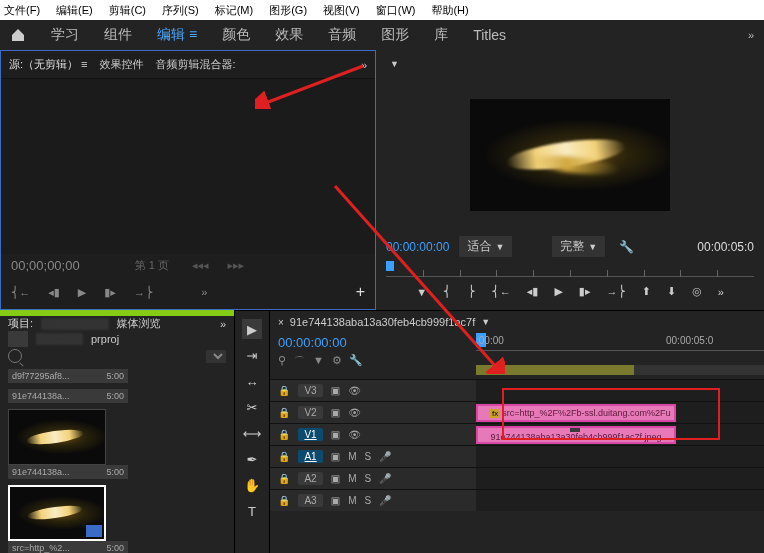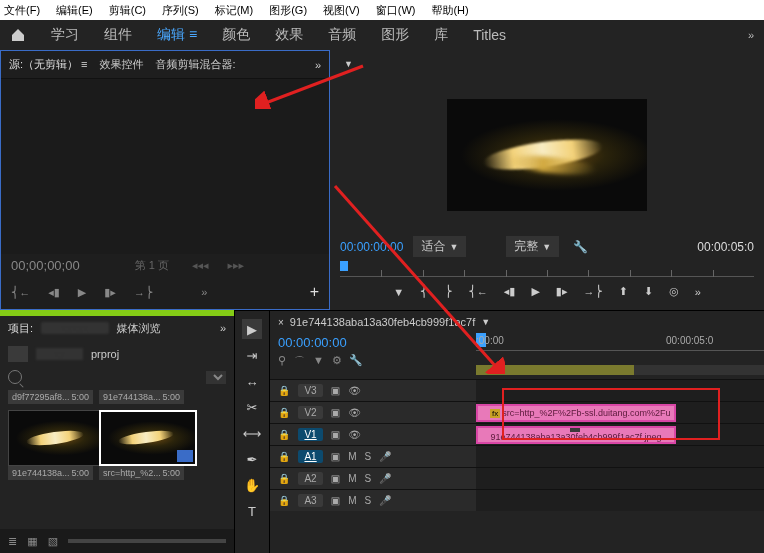--- a/index.html
+++ b/index.html
@@ -6,21 +6,21 @@
 body { width: 764px; height: 553px; background: #1a1a1a; color: #ccc; font-size: 11px; overflow: hidden; position: relative; }
 .menubar { height: 20px; background: #fff; display: flex; align-items: center; padding: 0 4px; gap: 16px; color: #000; }
 .menubar span { font-size: 11px; cursor: pointer; }
 .workspace-tabs { height: 30px; background: #232323; display: flex; align-items: center; padding: 0 10px; gap: 25px; color: #bbb; }
 .workspace-tabs .home { width: 16px; height: 16px; display: inline-flex; align-items: center; justify-content: center; }
 .workspace-tabs .tab { position: relative; cursor: pointer; font-size: 14px; }
 .workspace-tabs .tab.active { color: #4aa8ff; }
 .workspace-tabs .tab.active::after { content: "≡"; margin-left: 4px; }
 .workspace-tabs .chev { margin-left: auto; }
 .panels-row1 { display: flex; height: 260px; }
-.source-panel { width: 330px; border: 1px solid #3a6cc7; background: #1e1e1e; display: flex; flex-direction: column; }
+.source-panel { width: 376px; border: 1px solid #3a6cc7; background: #1e1e1e; display: flex; flex-direction: column; }
 .source-header { height: 28px; display: flex; align-items: center; padding: 0 8px; gap: 12px; font-size: 11px; border-bottom: 1px solid #111; }
 .source-header .tab-src { color: #ddd; }
 .source-header .tab-src::after { content: " ≡"; }
 .source-header .chev-r { margin-left: auto; }
 .source-body { flex: 1; background: #1b1b1b; }
 .source-footer { height: 55px; }
 .src-time-row { display: flex; align-items: center; padding: 4px 10px; gap: 15px; }
 .src-tc { color: #888; font-size: 13px; }
 .src-page { color: #666; font-size: 11px; margin-left: 40px; }
 .src-controls { display: flex; align-items: center; justify-content: center; gap: 18px; padding: 6px 10px; color: #888; }
@@ -48,21 +48,21 @@
 .proj-header .tab1 { color: #ddd; }
 .proj-header .blur { background: #333; color: #333; border-radius: 2px; padding: 0 20px; filter: blur(1px); }
 .proj-header .chev { margin-left: auto; }
 .proj-info { height: 28px; display: flex; align-items: center; gap: 8px; padding: 0 8px; }
 .proj-icon { width: 20px; height: 16px; background: #3a3a3a; }
 .proj-filter { display: flex; align-items: center; gap: 6px; padding: 2px 8px; }
 .proj-filter .search { width: 14px; height: 14px; border: 1px solid #777; border-radius: 50%; position: relative; }
 .proj-filter .search::after { content: ""; position: absolute; right: -3px; bottom: -3px; width: 5px; height: 1px; background: #777; transform: rotate(45deg); }
 .proj-filter select { background: #333; border: none; color: #888; font-size: 10px; margin-left: auto; }
 .proj-bins { flex: 1; padding: 4px 8px; display: flex; flex-wrap: wrap; gap: 6px; align-content: flex-start; }
-.bin-item { width: 85px; }
+.bin-item { width: 120px; }
 .bin-label { background: #3a3a3a; padding: 2px 4px; display: flex; justify-content: space-between; font-size: 9px; color: #aaa; }
 .bin-thumb { width: 98px; height: 56px; background: radial-gradient(ellipse 60% 40% at 55% 50%, #6b4a12 0%, #2a230b 40%, #0a0a0a 80%); position: relative; overflow: hidden; border: 1px solid #444; }
 .bin-thumb::before { content: ""; position: absolute; left: 18%; top: 38%; width: 60%; height: 22%; background: linear-gradient(90deg, transparent, #f3d27a 25%, #f8ecc3 50%, #f3d27a 75%, transparent); border-radius: 50%; transform: rotate(-8deg); }
 .bin-thumb.selected { border: 2px solid #fff; }
 .bin-thumb .seq-badge { position: absolute; right: 2px; bottom: 2px; width: 16px; height: 12px; background: #3a6cc7; }
 .proj-footer { height: 24px; background: #1a1a1a; display: flex; align-items: center; gap: 10px; padding: 0 8px; color: #888; }
 .toolbar-panel { width: 35px; background: #232323; display: flex; flex-direction: column; align-items: center; gap: 6px; padding-top: 8px; border-top: 1px solid #000; border-left: 1px solid #000; }
 .toolbar-panel .tool { width: 20px; height: 20px; display: flex; align-items: center; justify-content: center; color: #ccc; cursor: pointer; font-size: 13px; }
 .toolbar-panel .tool.active { background: #3a3a3a; }
 .timeline-panel { flex: 1; background: #232323; display: flex; flex-direction: column; border-top: 1px solid #000; border-left: 1px solid #000; }

